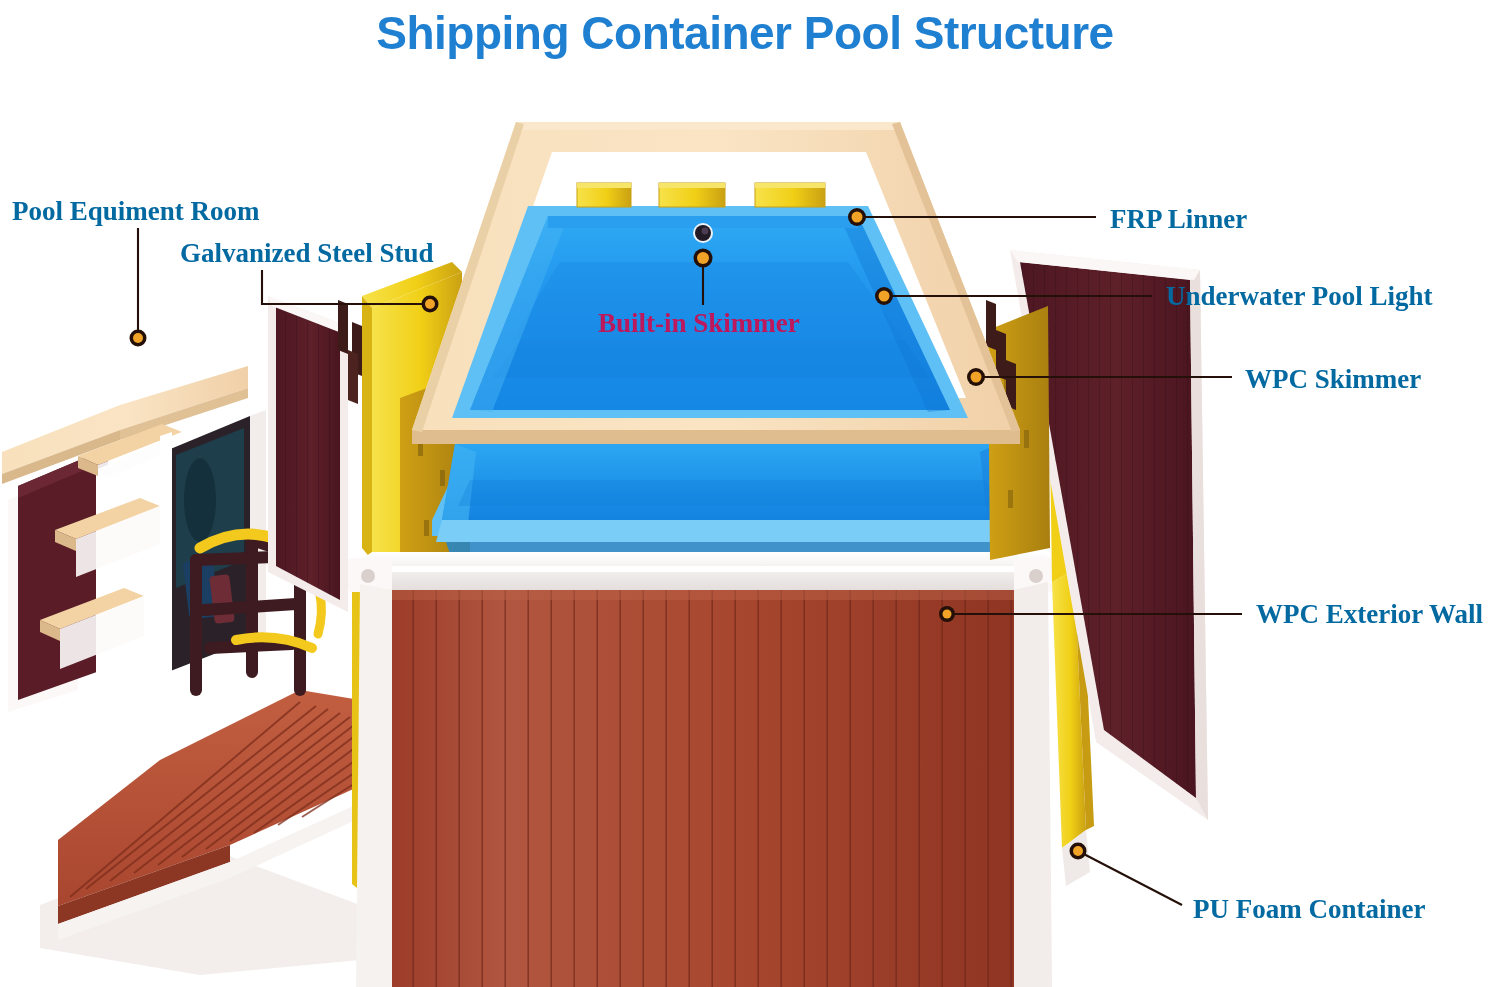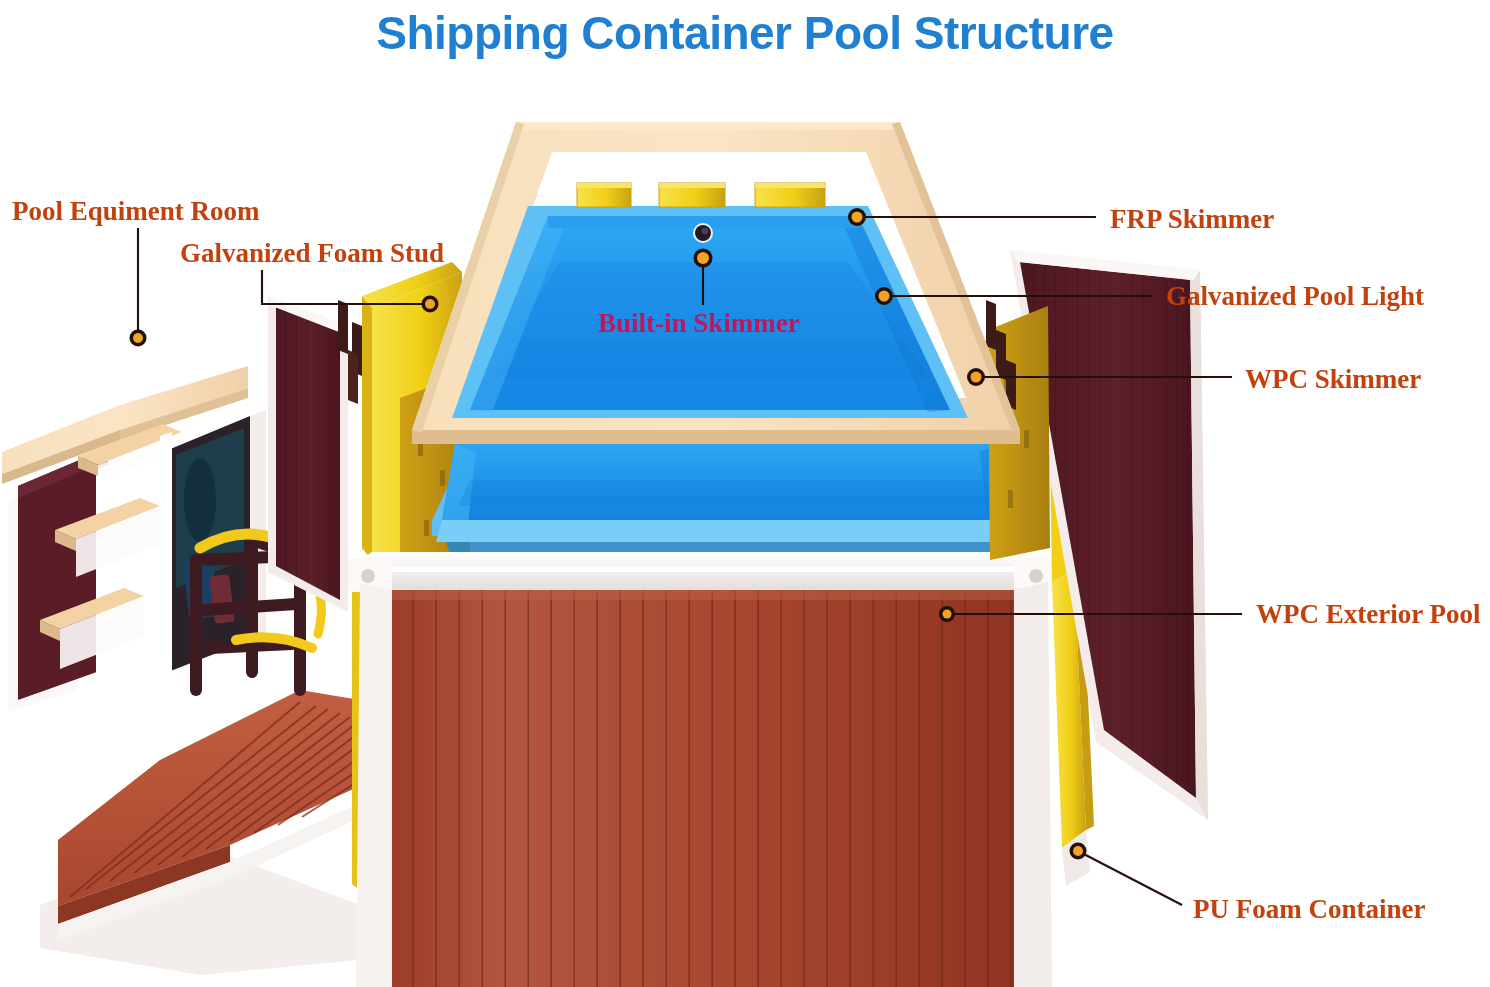--- a/index.html
+++ b/index.html
@@ -9,21 +9,21 @@
   .title{
     position:absolute;left:0;top:0;width:1490px;text-align:center;
     font-family:"Liberation Sans",sans-serif;
     font-size:46px;font-weight:700;letter-spacing:-0.5px;
     color:#1f7fd1;
     white-space:nowrap;
   }
   .lbl{
     position:absolute;
     font-family:"Liberation Serif",serif;
-    font-size:27px;font-weight:700;color:#c2410c;
+    font-size:27px;font-weight:700;color:#0369a1;
     white-space:nowrap;line-height:1;
   }
   .lbl.navy{color:#be185d;}
 </style>
 </head>
 <body>
 
 <div id="stage">
 
   <svg id="scene" viewBox="0 0 1490 987" width="1490" height="987">
@@ -369,27 +369,27 @@
         <circle cx="1078" cy="851" r="8.5" fill="#241008"></circle>
           <circle cx="1078" cy="851" r="5" fill="#f0a326"></circle>
       </g>
     </g>
   </svg>
 
   <div class="title" style="top:6px">Shipping Container Pool Structure</div>
 
   <div class="lbl" style="left:12px;  top:198px">Pool Equiment Room</div>
 
-  <div class="lbl" style="left:180px; top:240px">Galvanized Foam Stud</div>
+  <div class="lbl" style="left:180px; top:240px">Galvanized Steel Stud</div>
 
   <div class="lbl navy" style="left:598px; top:310px">Built-in Skimmer</div>
 
-  <div class="lbl" style="left:1110px; top:206px">FRP Skimmer</div>
-
-  <div class="lbl" style="left:1166px; top:283px">Galvanized Pool Light</div>
+  <div class="lbl" style="left:1110px; top:206px">FRP Linner</div>
+
+  <div class="lbl" style="left:1166px; top:283px">Underwater Pool Light</div>
 
   <div class="lbl" style="left:1245px; top:366px">WPC Skimmer</div>
 
-  <div class="lbl" style="left:1256px; top:601px">WPC Exterior Pool</div>
+  <div class="lbl" style="left:1256px; top:601px">WPC Exterior Wall</div>
 
   <div class="lbl" style="left:1193px; top:896px">PU Foam Container</div>
 
 </div>
 
 </body></html>

